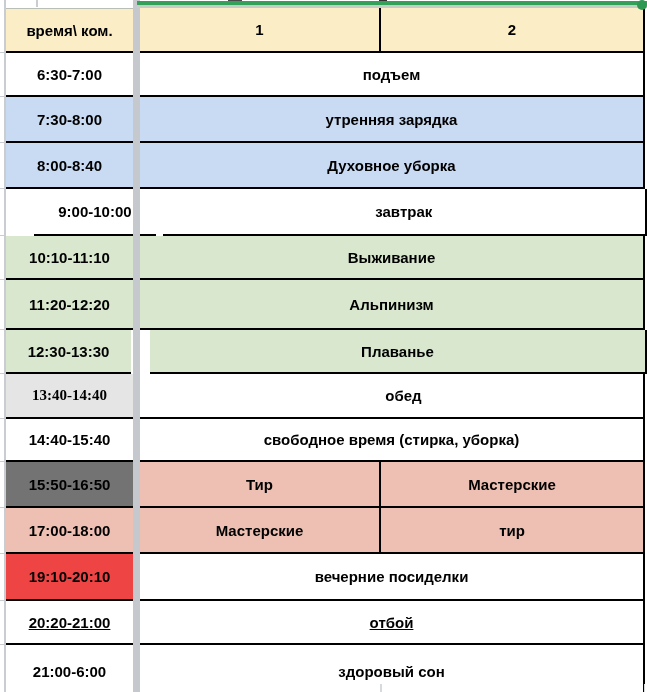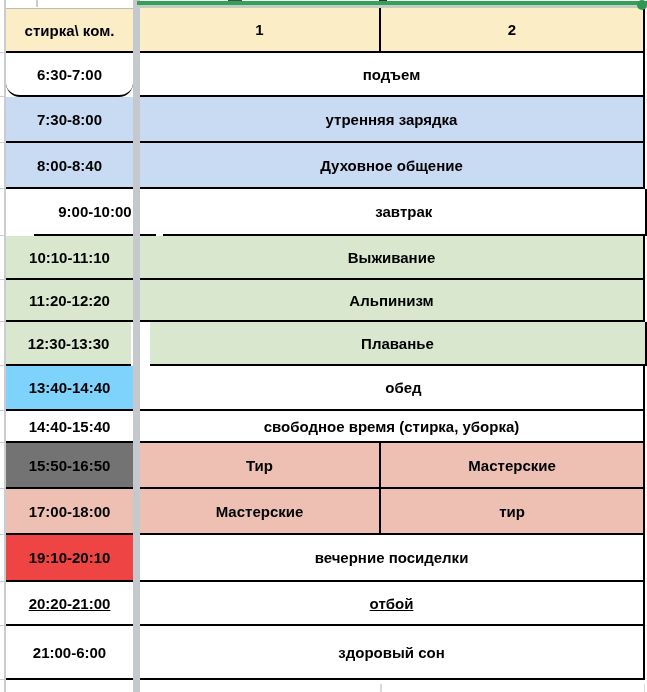--- a/index.html
+++ b/index.html
@@ -72,96 +72,96 @@
 
 <div id="sheet">
 
   <div class="crop-gridline"></div>
   <div class="crop-mark-1"></div>
   <div class="crop-mark-2"></div>
 
   <div id="table-area">
 
     <div class="row" id="header-row">
-      <div class="time-cell" id="h-time" style="background: rgb(251, 238, 199);">стирка\ ком.</div>
+      <div class="time-cell" id="h-time" style="background: rgb(251, 238, 199);">время\ ком.</div>
       <div class="gap-col"></div>
       <div class="act-area" id="h-act" style="background: rgb(251, 238, 199);">
         <div class="act-split">
           <div class="act-c1">1</div>
           <div class="act-c2">2</div>
         </div>
       </div>
     </div>
 
     <div id="rows">
         <div class="row" style="height: 44px;">
-    <div class="time-cell" style="background: rgb(255, 255, 255); border-radius: 14px;">6:30-7:00</div>
+    <div class="time-cell" style="background: rgb(255, 255, 255);">6:30-7:00</div>
     <div class="gap-col"></div>
     <div class="act-area" style="background: rgb(255, 255, 255);">
       <div class="act-merged">подъем</div>
 
     </div>
   </div>
         <div class="row" style="height: 46px;">
     <div class="time-cell" style="background: rgb(201, 218, 243);">7:30-8:00</div>
     <div class="gap-col"></div>
     <div class="act-area" style="background: rgb(201, 218, 243);">
       <div class="act-merged">утренняя зарядка</div>
 
     </div>
   </div>
         <div class="row" style="height: 46px;">
     <div class="time-cell" style="background: rgb(201, 218, 243);">8:00-8:40</div>
     <div class="gap-col"></div>
     <div class="act-area" style="background: rgb(201, 218, 243);">
-      <div class="act-merged">Духовное общение</div>
+      <div class="act-merged">Духовное уборка</div>
 
     </div>
   </div>
         <div class="row" style="height: 47px; padding-left: 28px;">
     <div class="time-cell" style="background: rgb(255, 255, 255);">9:00-10:00</div>
     <div class="gap-col"></div>
     <div class="act-area" style="background: rgb(255, 255, 255);">
       <div class="act-merged">завтрак</div>
 
     </div>
   </div>
         <div class="row" style="height: 44px;">
     <div class="time-cell" style="background: rgb(216, 231, 205);">10:10-11:10</div>
     <div class="gap-col"></div>
     <div class="act-area" style="background: rgb(216, 231, 205);">
       <div class="act-merged">Выживание</div>
 
     </div>
   </div>
-        <div class="row" style="height: 42px;">
+        <div class="row" style="height: 50px;">
     <div class="time-cell" style="background: rgb(216, 231, 205);">11:20-12:20</div>
     <div class="gap-col"></div>
     <div class="act-area" style="background: rgb(216, 231, 205);">
       <div class="act-merged">Альпинизм</div>
 
     </div>
   </div>
         <div class="row" style="height: 44px; border-radius: 21px;">
     <div class="time-cell" style="background: rgb(216, 231, 205);">12:30-13:30</div>
     <div class="gap-col"></div>
     <div class="act-area" style="background: rgb(216, 231, 205); margin-left: 12px;">
       <div class="act-merged">Плаванье</div>
 
     </div>
   </div>
         <div class="row" style="height: 45px;">
-    <div class="time-cell" style="background: #7dd3fc;">13:40-14:40</div>
+    <div class="time-cell" style="background: #e5e5e5; font-family: Liberation Serif, serif;">13:40-14:40</div>
     <div class="gap-col"></div>
     <div class="act-area" style="background: rgb(255, 255, 255); padding-left: 24px;">
       <div class="act-merged">обед</div>
 
     </div>
   </div>
-        <div class="row" style="height: 32px;">
+        <div class="row" style="height: 43px;">
     <div class="time-cell" style="background: rgb(255, 255, 255);">14:40-15:40</div>
     <div class="gap-col"></div>
     <div class="act-area" style="background: rgb(255, 255, 255);">
       <div class="act-merged">свободное время (стирка, уборка)</div>
 
     </div>
   </div>
         <div class="row" style="height: 46px;">
     <div class="time-cell" style="background: #737373;">15:50-16:50</div>
     <div class="gap-col"></div>

